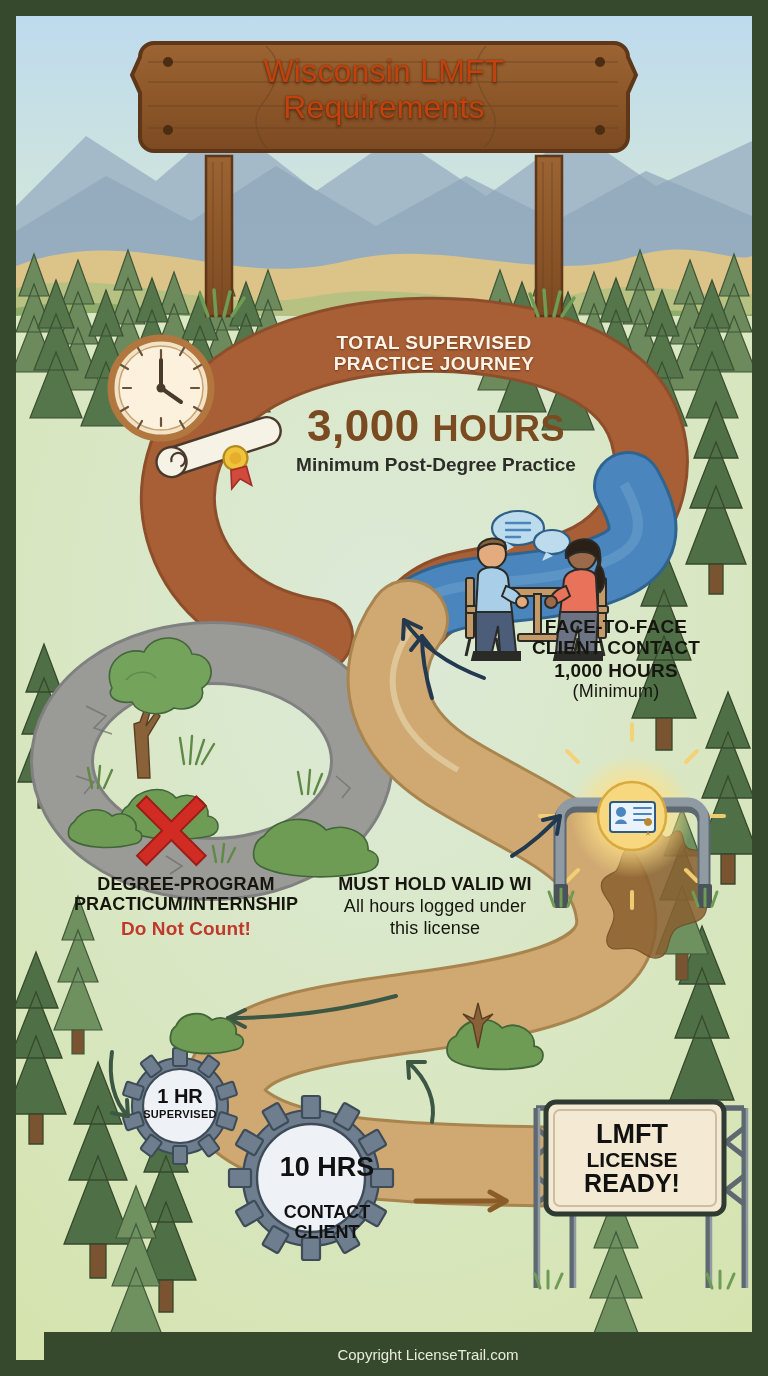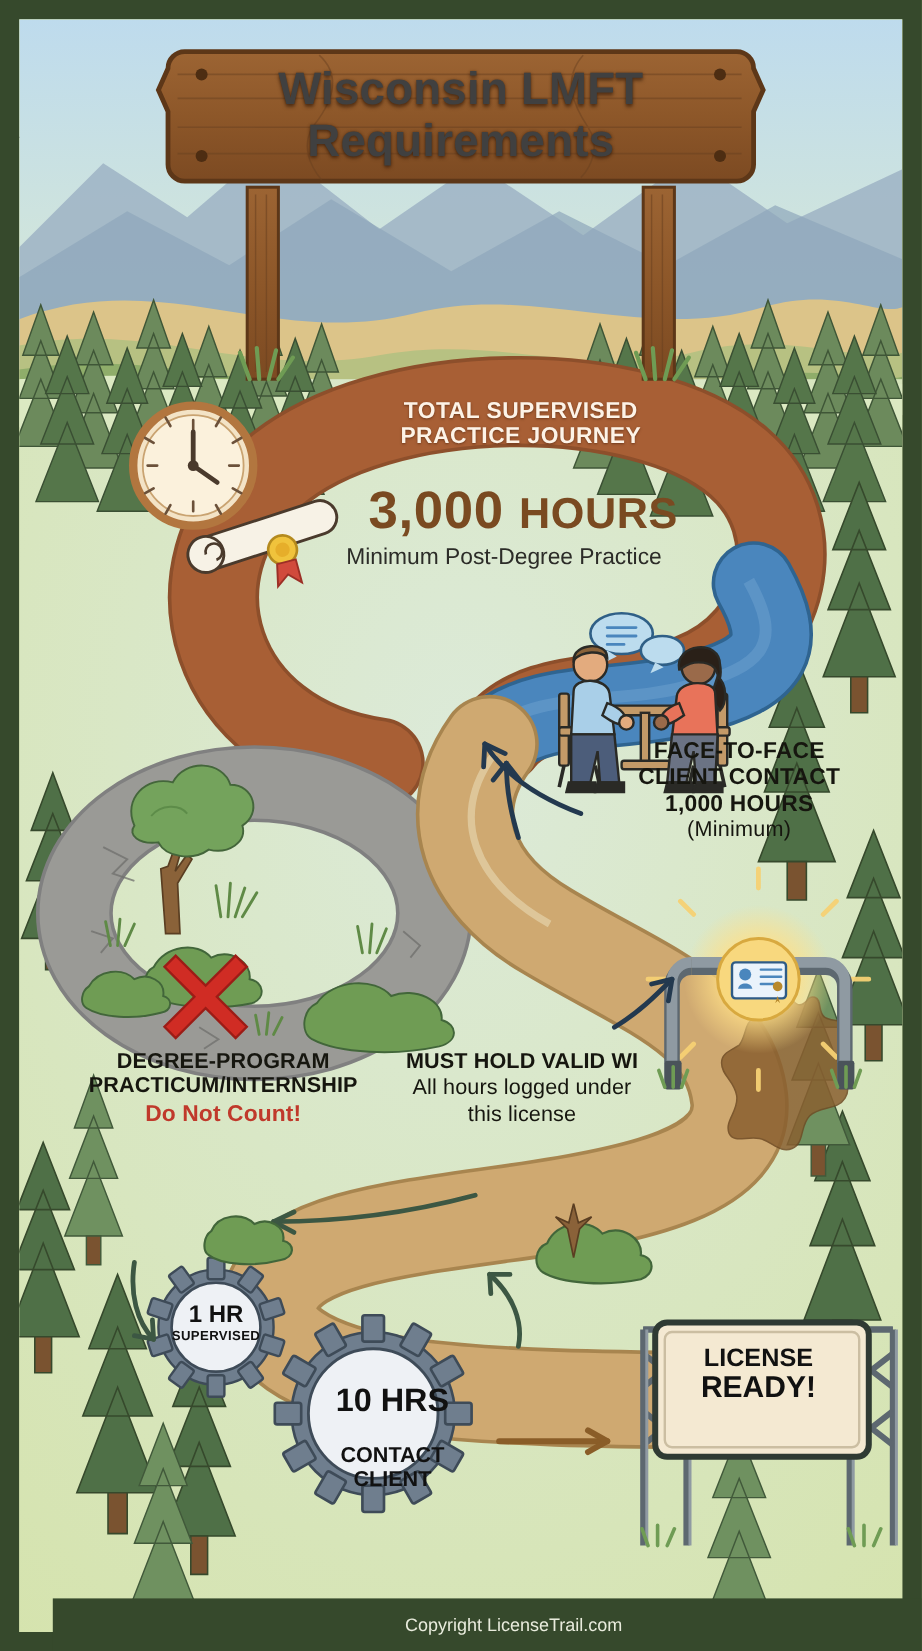--- a/index.html
+++ b/index.html
@@ -18,21 +18,21 @@
   .t-journey{
     left:268px;top:316px;width:300px;color:#fdf3e7;
     font-size:19px;font-weight:bold;letter-spacing:.4px;
     text-shadow:0 1px 2px rgba(60,25,8,.55);
   }
   .t-3000{
     left:240px;top:385px;width:360px;color:#7a4a21;
     font-size:44px;font-weight:bold;letter-spacing:.5px;
   }
   .t-3000 .unit{font-size:36px;}
-  .t-3000sub{left:224px;top:438px;width:360px;color:#2c2c28;font-size:19px;}
+  .t-3000sub{left:240px;top:438px;width:360px;color:#2c2c28;font-size:19px;font-weight:bold;}
   .t-f2f{
     left:476px;top:600px;width:248px;color:#16160f;
     font-size:19px;font-weight:bold;letter-spacing:.2px;
   }
   .t-f2f .hrs{font-size:19px;font-weight:bold;display:block;margin-top:1px;}
   .t-f2f .min{font-size:18px;font-weight:normal;display:block;}
   .t-nocount{
     left:34px;top:858px;width:272px;color:#16160f;
     font-size:18px;font-weight:bold;letter-spacing:.1px;
   }
@@ -51,21 +51,21 @@
   .t-gear-a2{position:absolute;left:112px;top:1092px;width:104px;text-align:center;color:#111;font-size:11px;font-weight:bold;letter-spacing:.3px;}
   .t-gear-b1{position:absolute;left:245px;top:1136px;width:132px;text-align:center;color:#111;font-size:27px;font-weight:bold;}
   .t-gear-b2{position:absolute;left:245px;top:1166px;width:132px;text-align:center;color:#111;font-size:18px;font-weight:bold;margin-top:40px;}
   .t-gear-b3{position:absolute;left:245px;top:1186px;width:132px;text-align:center;color:#111;font-size:18px;font-weight:bold;}
   .t-ready{position:absolute;left:536px;top:1105px;width:160px;text-align:center;color:#111;}
   .t-ready .l1{font-size:27px;font-weight:bold;display:block;line-height:1.02;}
   .t-ready .l2{font-size:21px;font-weight:bold;display:block;line-height:1.04;text-align:center;}
   .t-ready .l3{font-size:25px;font-weight:bold;display:block;line-height:1.04;}
   .title-wrap{position:absolute;left:150px;top:38px;width:436px;text-align:center;}
   .title-wrap .tl{
-    display:block;color:#404040;font-size:38px;font-weight:bold;
+    display:block;color:#c2410c;font-size:32px;font-weight:normal;
     line-height:1.12;letter-spacing:.2px;
     text-shadow:0 2px 3px rgba(50,25,8,.6),0 0 2px rgba(50,25,8,.5);
   }
   .footer{
     position:absolute;left:0;bottom:0;width:768px;height:44px;
     background:#36492c;color:#e9ecdd;font-size:15px;
     display:flex;align-items:center;justify-content:center;margin-left:44px;
   }
 </style>
 </head>
@@ -523,20 +523,21 @@
     <span class="r1">Ratio</span>
     <span class="r2">(Min.)</span>
   </div>
 
   <div class="t-caption">
     <span>At least 1 hour supervision</span><br>
     <span>per 10 client contact hours</span>
   </div>
 
   <div class="t-ready">
+    <span class="l1">LMFT</span>
     <span class="l2">LICENSE</span>
     <span class="l3">READY!</span>
   </div>
 
  </div>
 
  <div class="footer">
    <span>Copyright LicenseTrail.com</span>
  </div>
 </div>

